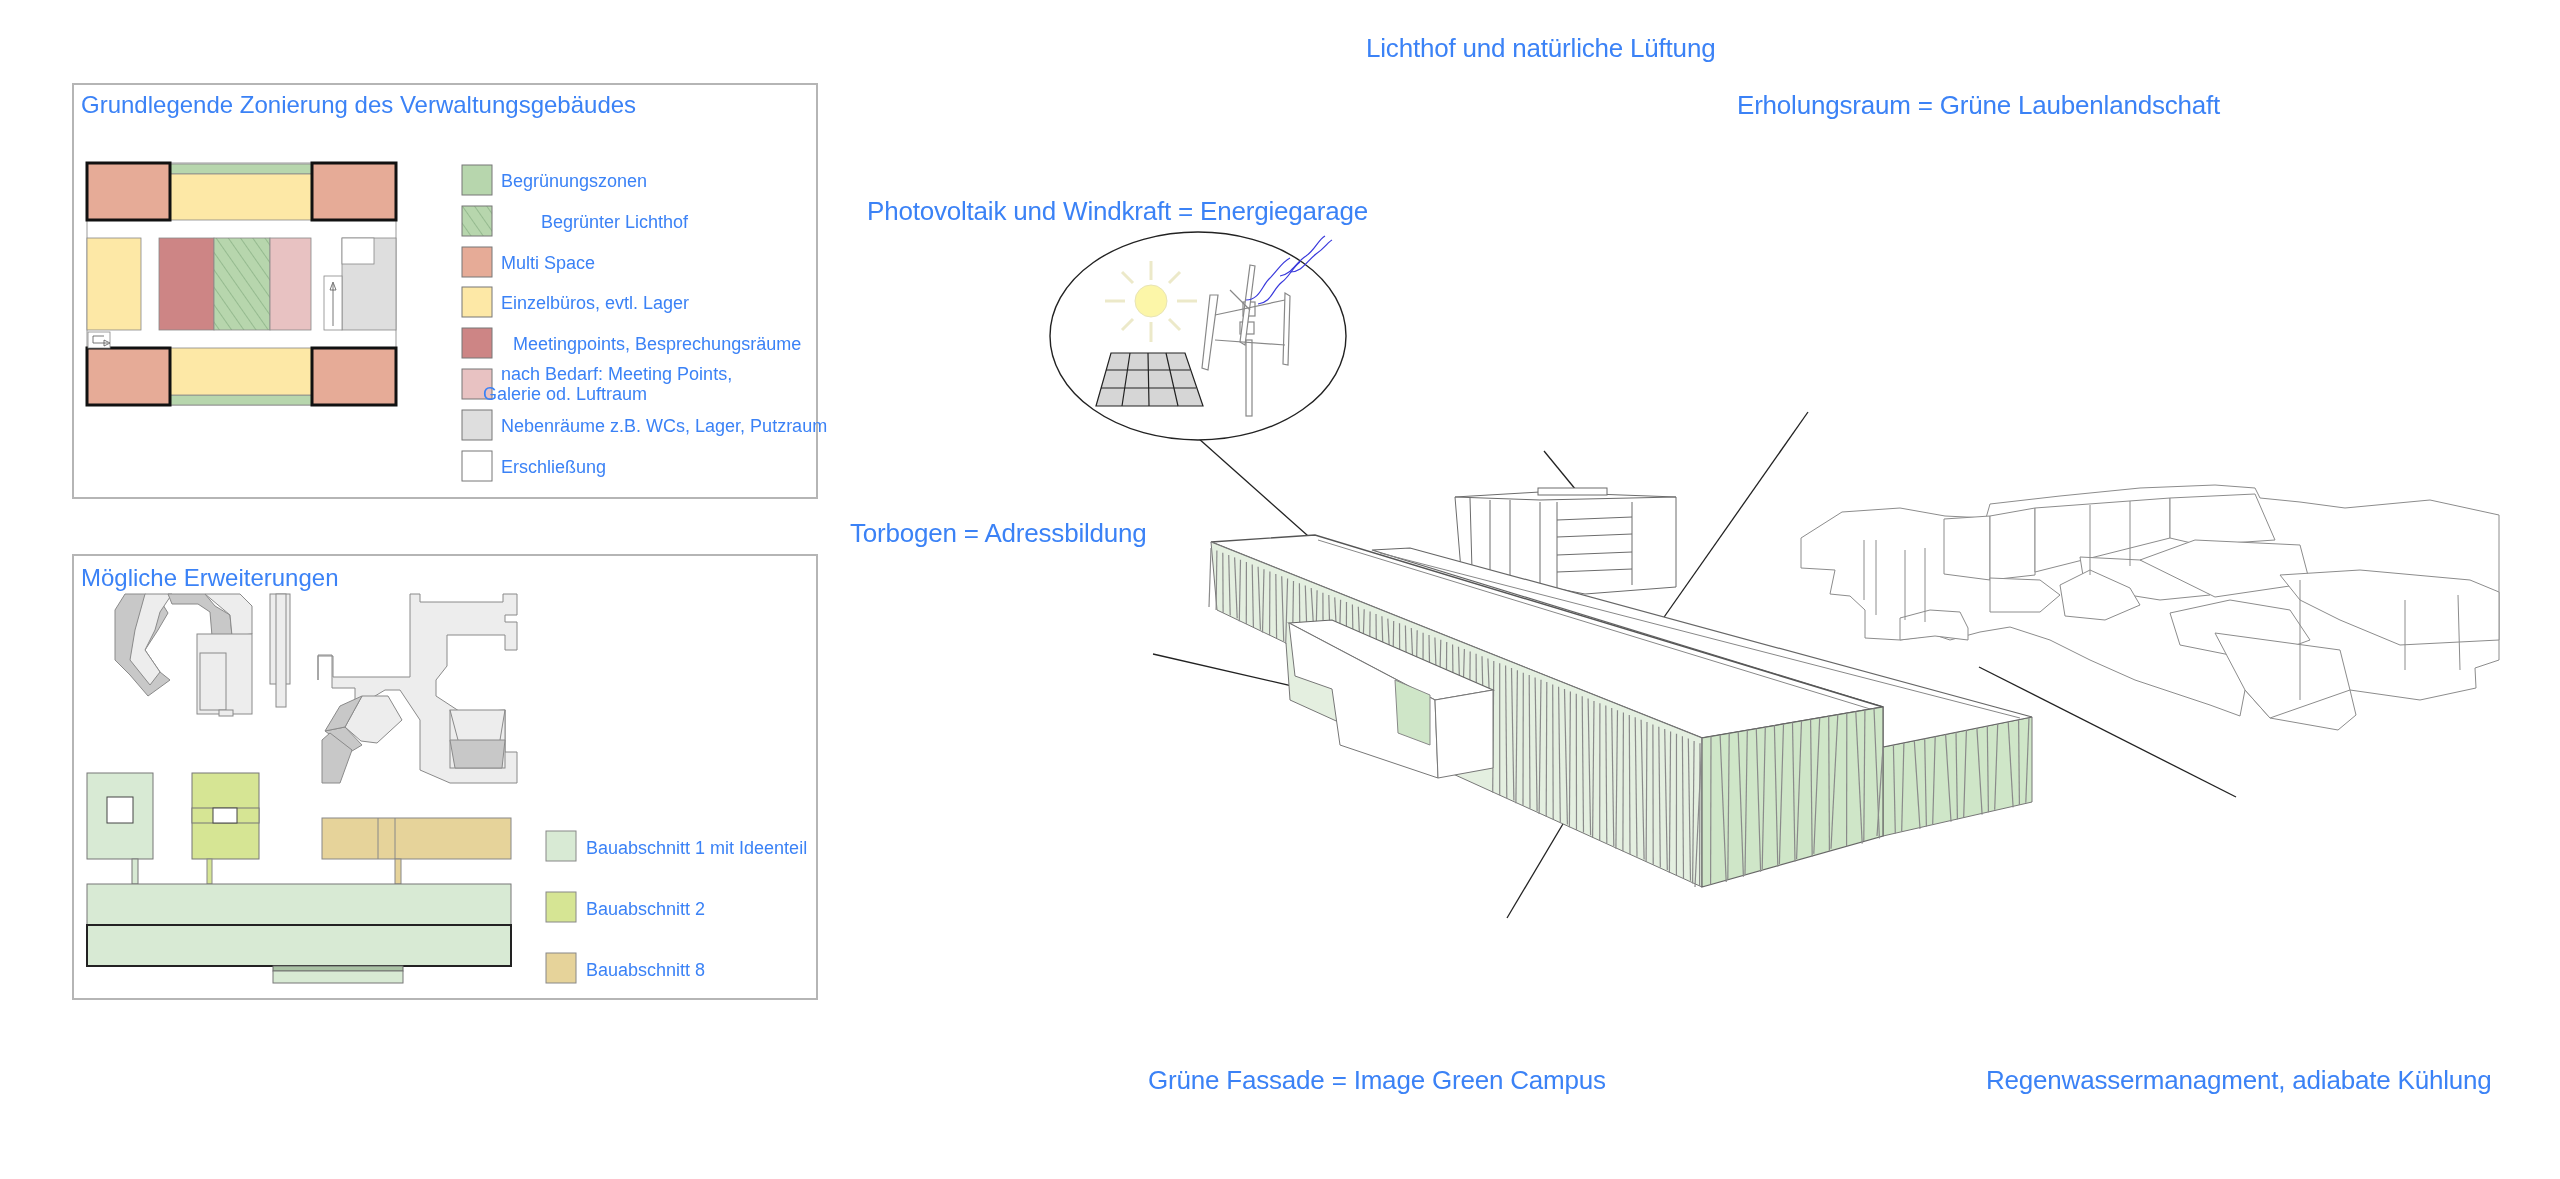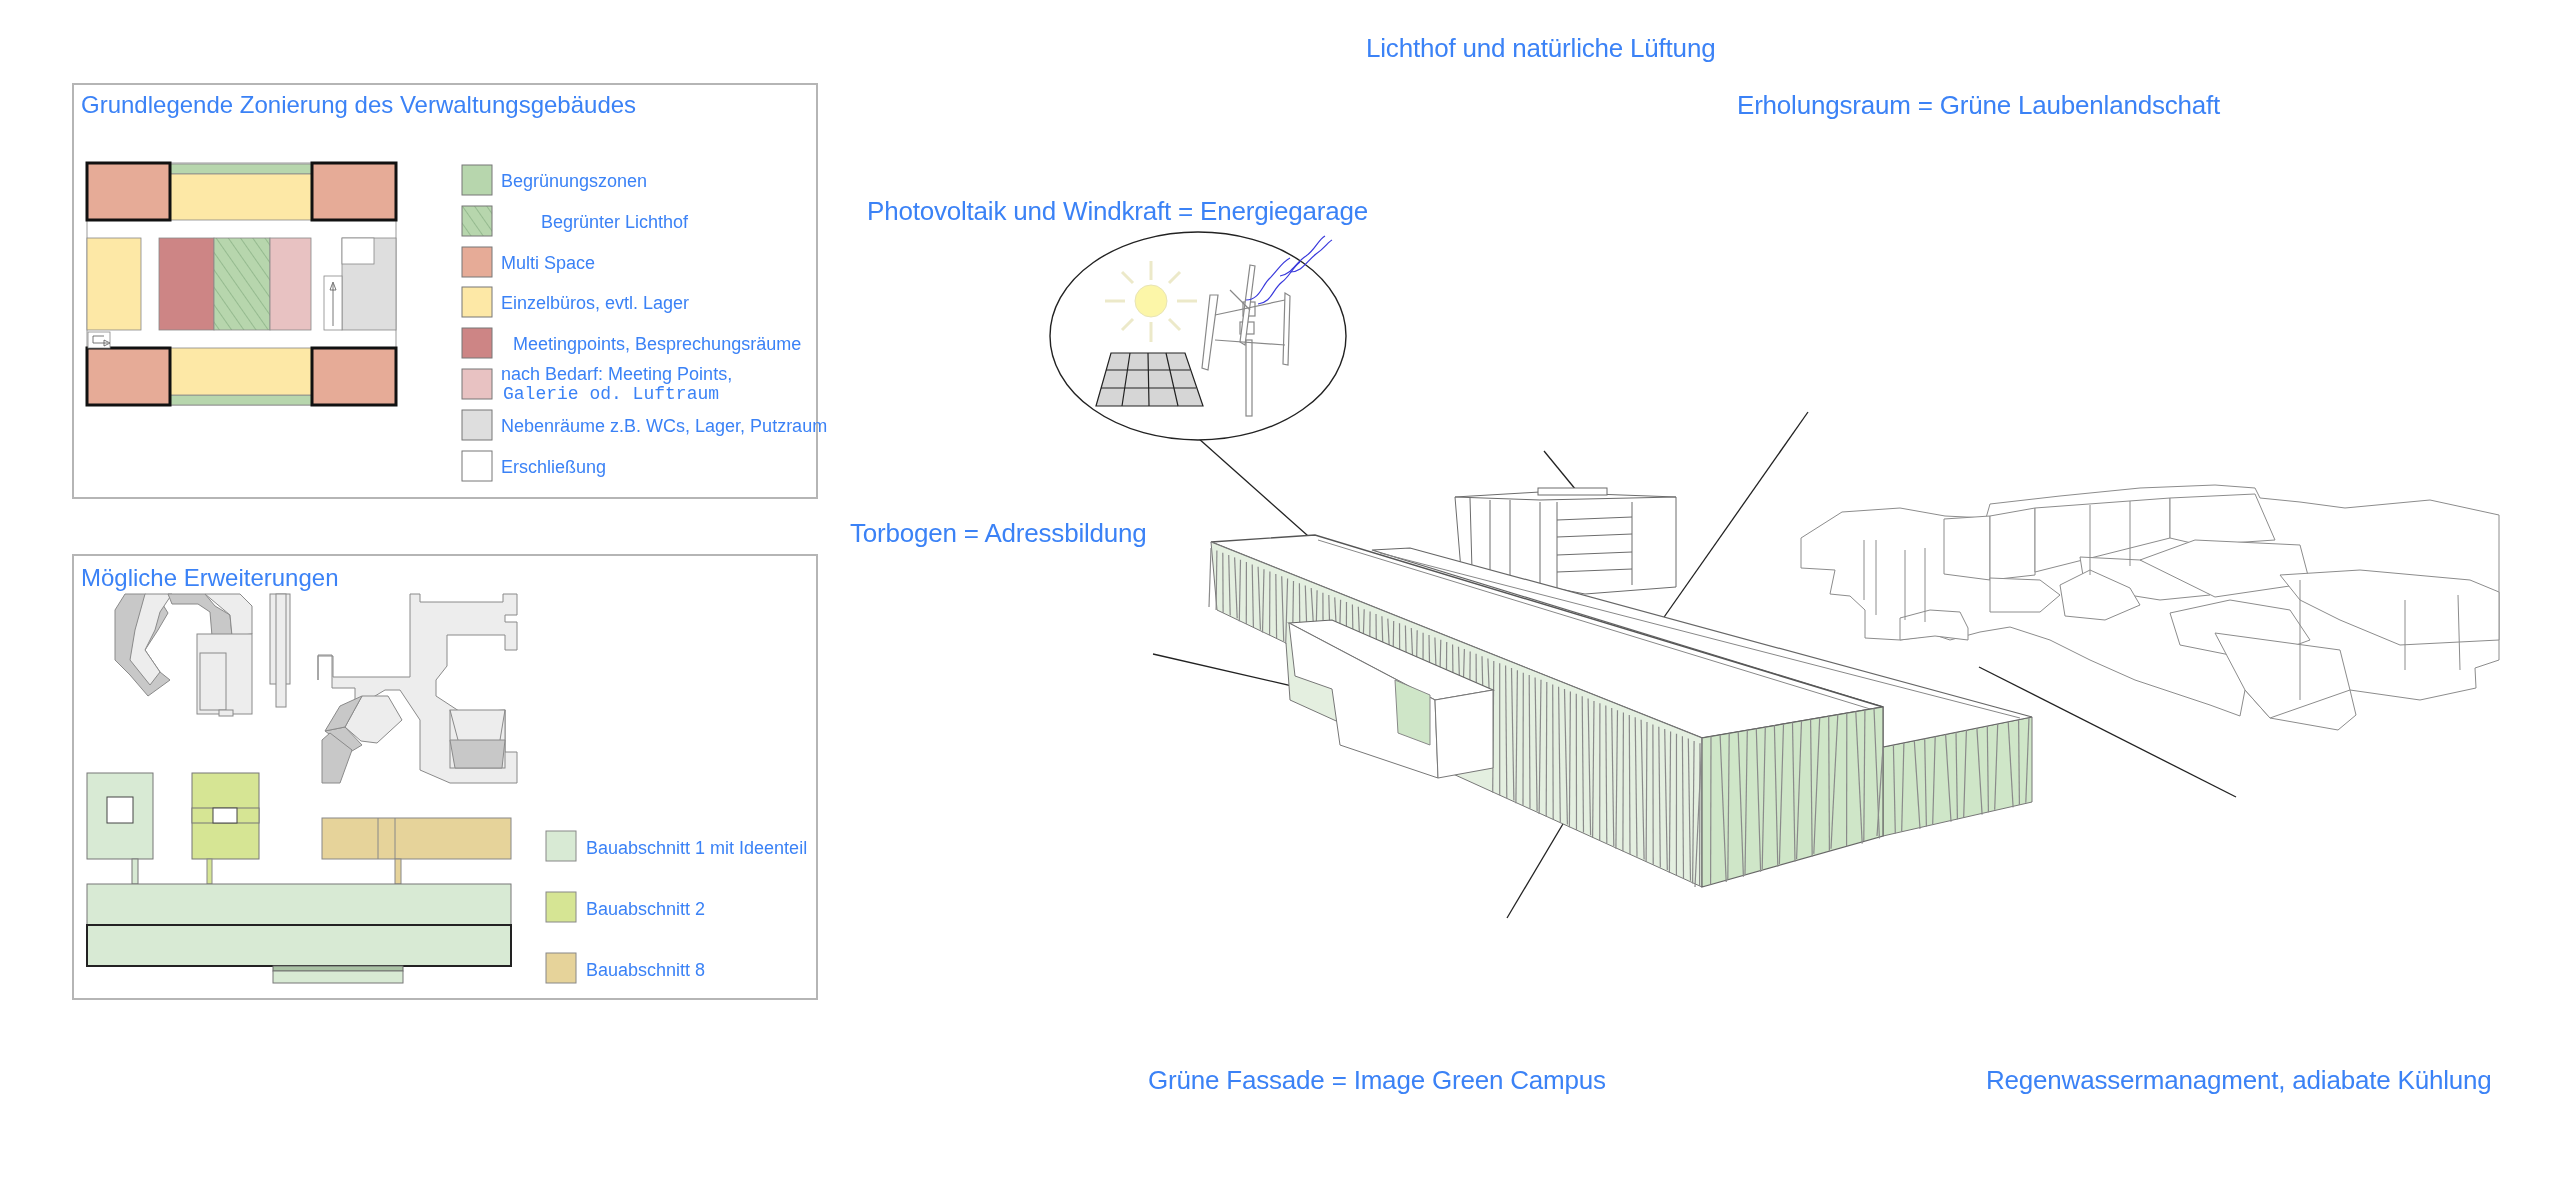--- a/index.html
+++ b/index.html
@@ -499,21 +499,21 @@
   </ellipse></ellipse></g>
 
 
 
 <div class="lbl leg" style="left:501px;top:171px;">Begrünungszonen</div>
 <div class="lbl leg" style="left:501px;top:212px;margin-left:40px;">Begrünter Lichthof</div>
 <div class="lbl leg" style="left:501px;top:253px;">Multi Space</div>
 <div class="lbl leg" style="left:501px;top:293px;">Einzelbüros, evtl. Lager</div>
 <div class="lbl leg" style="left:501px;top:334px;margin-left:12px;">Meetingpoints, Besprechungsräume</div>
 <div class="lbl leg" style="left:501px;top:364px;">nach Bedarf: Meeting Points,</div>
-<div class="lbl leg" style="left:503px;top:384px;font-family:Liberation Mono, monospace;">Galerie od. Luftraum</div>
+<div class="lbl leg" style="left:483px;top:384px;">Galerie od. Luftraum</div>
 <div class="lbl leg" style="left:501px;top:416px;">Nebenräume z.B. WCs, Lager, Putzraum</div>
 <div class="lbl leg" style="left:501px;top:457px;">Erschließung</div>
 
 
 <div class="lbl leg" style="left:586px;top:838px;">Bauabschnitt 1 mit Ideenteil</div>
 <div class="lbl leg" style="left:586px;top:899px;">Bauabschnitt 2</div>
 <div class="lbl leg" style="left:586px;top:960px;">Bauabschnitt 8</div>
 
 
 <div class="lbl cap" style="left:1366px;top:35px;">Lichthof und natürliche Lüftung</div>

